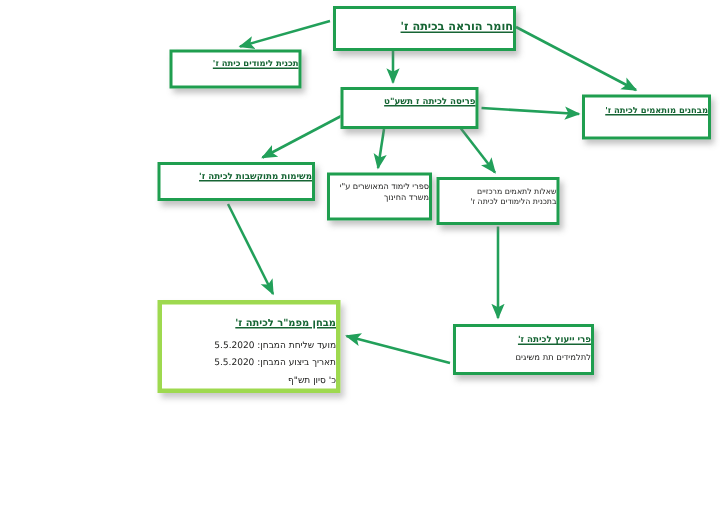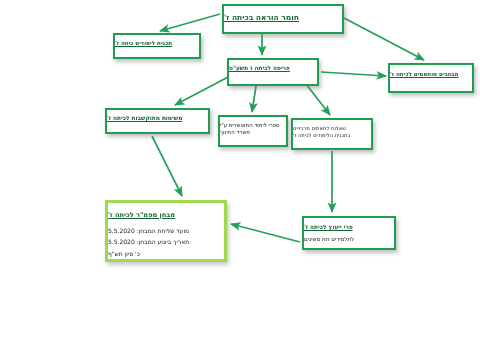--- a/index.html
+++ b/index.html
@@ -23,21 +23,21 @@
     pointer-events: none;
   }
   .node {
     position: absolute;
     box-sizing: border-box;
     background: #ffffff;
     border: 2px solid #1f9e4f;
     box-shadow: 2px 3px 4px rgba(120,120,120,0.45);
     display: flex;
     flex-direction: column;
-    align-items: flex-end;
+    align-items: flex-start;
     justify-content: flex-start;
     text-align: center;
     direction: rtl;
     z-index: 2;
   }
   .node.highlight {
     border: 3px solid #9ed94f;
     box-shadow: 2px 3px 4px rgba(120,120,120,0.40);
   }
   .node-title {

